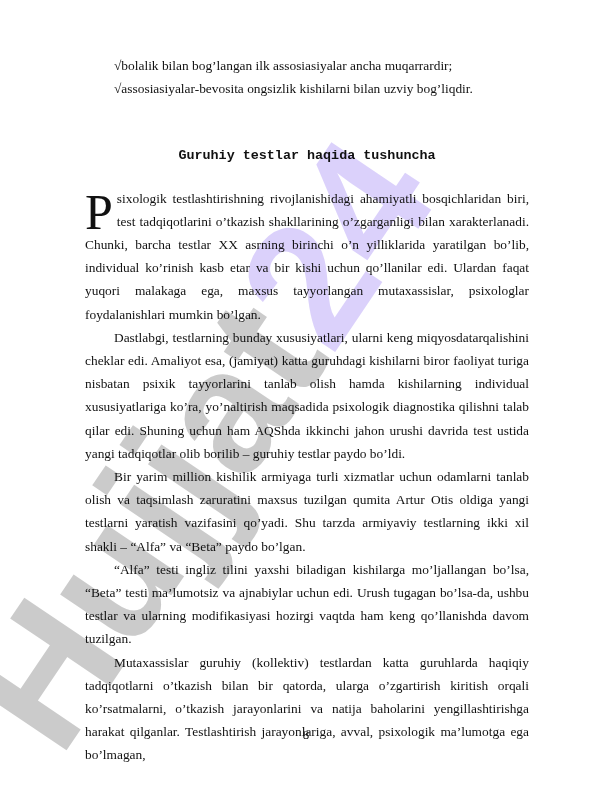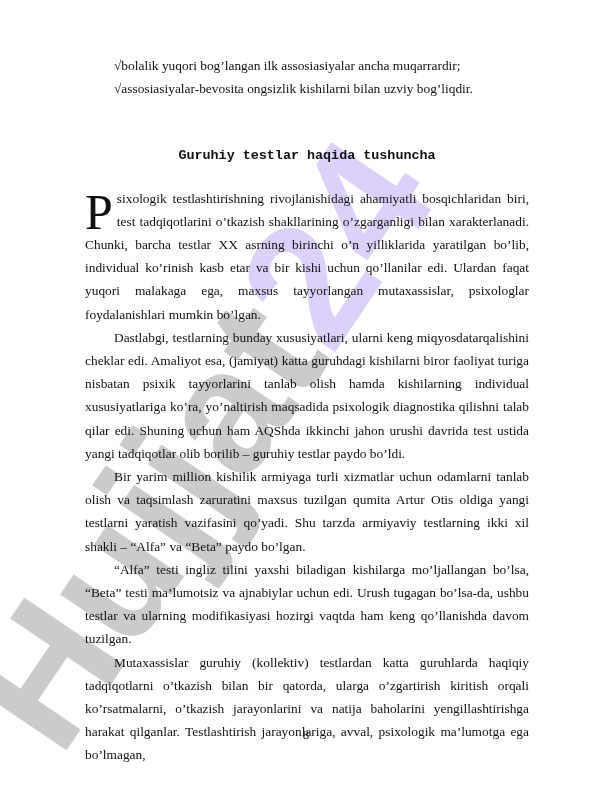--- a/index.html
+++ b/index.html
@@ -85,21 +85,21 @@
   <svg class="watermark" viewBox="0 0 612 792" xmlns="http://www.w3.org/2000/svg">
     <g transform="translate(60,760) rotate(-56)">
       <text x="0" y="0" font-family="Liberation Sans, DejaVu Sans, sans-serif" font-weight="bold" font-size="175">
         <tspan fill="#c8c8c8" fill-opacity="0.95">Hujjat</tspan><tspan fill="#d9cffb" fill-opacity="0.95">24</tspan>
       </text>
     </g>
   </svg>
 
   <div class="content">
 
-    <p class="bullet"><span>√</span><span>bolalik yuqori bog’langan ilk assosiasiyalar ancha muqarrardir;</span></p>
+    <p class="bullet"><span>√</span><span>bolalik bilan bog’langan ilk assosiasiyalar ancha muqarrardir;</span></p>
     <p class="bullet"><span>√</span><span>assosiasiyalar-bevosita ongsizlik kishilarni bilan uzviy bog’liqdir.</span></p>
 
     <p class="title">Guruhiy testlar haqida tushuncha</p>
 
     <p class="para first"><span class="dropcap">P</span><span>sixologik testlashtirishning rivojlanishidagi ahamiyatli bosqichlaridan biri, test tadqiqotlarini o’tkazish shakllarining o’zgarganligi bilan xarakterlanadi. Chunki, barcha testlar XX asrning birinchi o’n yilliklarida yaratilgan bo’lib, individual ko’rinish kasb etar va bir kishi uchun qo’llanilar edi. Ulardan faqat yuqori malakaga ega, maxsus tayyorlangan mutaxassislar, psixologlar foydalanishlari mumkin bo’lgan.</span></p>
 
     <p class="para">Dastlabgi, testlarning bunday xususiyatlari, ularni keng miqyosdatarqalishini cheklar edi. Amaliyot esa, (jamiyat) katta guruhdagi kishilarni biror faoliyat turiga nisbatan psixik tayyorlarini tanlab olish hamda kishilarning individual xususiyatlariga ko’ra, yo’naltirish maqsadida psixologik diagnostika qilishni talab qilar edi. Shuning uchun ham AQShda ikkinchi jahon urushi davrida test ustida yangi tadqiqotlar olib borilib – guruhiy testlar paydo bo’ldi.</p>
     <p class="para">Bir yarim million kishilik armiyaga turli  xizmatlar uchun odamlarni tanlab olish va taqsimlash zaruratini maxsus tuzilgan qumita Artur Otis oldiga yangi testlarni yaratish vazifasini qo’yadi. Shu tarzda armiyaviy testlarning ikki xil shakli – “Alfa” va “Beta” paydo bo’lgan.</p>
     <p class="para">“Alfa” testi ingliz tilini yaxshi biladigan kishilarga mo’ljallangan bo’lsa, “Beta” testi ma’lumotsiz va ajnabiylar uchun edi. Urush tugagan bo’lsa-da, ushbu testlar va ularning modifikasiyasi hozirgi vaqtda ham keng qo’llanishda davom tuzilgan.</p>
     <p class="para">Mutaxassislar guruhiy (kollektiv) testlardan katta guruhlarda haqiqiy tadqiqotlarni o’tkazish bilan bir qatorda, ularga o’zgartirish kiritish orqali ko’rsatmalarni, o’tkazish jarayonlarini va natija baholarini yengillashtirishga harakat qilganlar. Testlashtirish jarayonlariga, avval, psixologik ma’lumotga ega bo’lmagan,</p>

